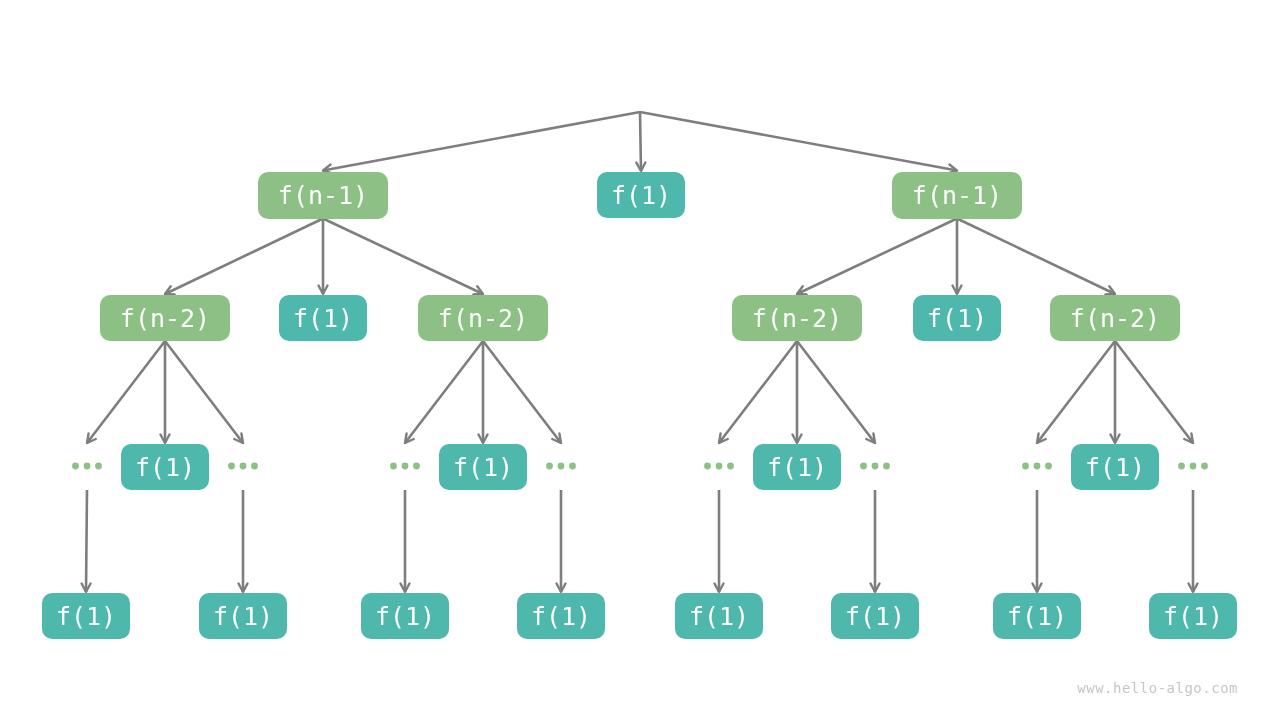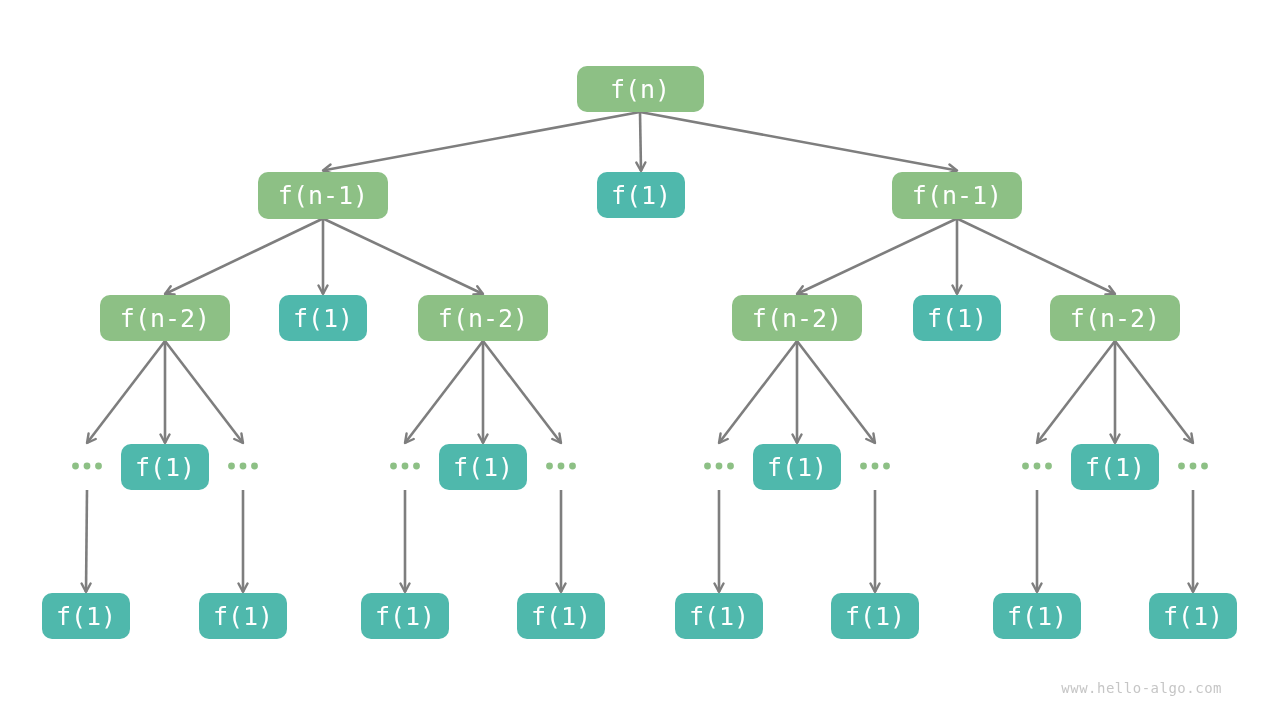--- a/index.html
+++ b/index.html
@@ -24,21 +24,21 @@
     border-radius: 10px;
     color: #ffffff;
     font-size: 25px;
     line-height: 1;
     z-index: 2;
     white-space: nowrap;
     font-family: "DejaVu Sans Mono", "Liberation Mono", monospace;
   }
   #watermark {
     position: absolute;
-    right: 58px; bottom: 24px;
+    right: 42px; bottom: 24px;
     font-size: 14px;
     letter-spacing: 0.5px;
     z-index: 2;
     font-family: "DejaVu Sans Mono", "Liberation Mono", monospace;
   }
 </style>
 </head>
 <body>
 
 <div id="stage" style="background: rgb(255, 255, 255);">
@@ -113,21 +113,20 @@
         <circle cx="1048.5" cy="466" r="3.4" fill="#8DC085"></circle>
       </g>
       <g>
         <circle cx="1181.5" cy="466" r="3.4" fill="#8DC085"></circle>
         <circle cx="1193" cy="466" r="3.4" fill="#8DC085"></circle>
         <circle cx="1204.5" cy="466" r="3.4" fill="#8DC085"></circle>
       </g>
     </svg>
 
   <div id="watermark" style="color: rgb(198, 198, 198);">www.hello-algo.com</div>
-<div class="node" style="left: 576.5px; top: 66px; width: 127px; height: 46px; background: rgb(141, 192, 133); color: rgb(255, 255, 255);">f(n)</div>
     <div class="node" style="left: 258px; top: 171.5px; width: 130px; height: 47px; background: rgb(141, 192, 133); color: rgb(255, 255, 255);">f(n-1)</div>
     <div class="node" style="left: 597px; top: 172px; width: 88px; height: 46px; background: rgb(79, 184, 172); color: rgb(255, 255, 255);">f(1)</div>
     <div class="node" style="left: 892px; top: 171.5px; width: 130px; height: 47px; background: rgb(141, 192, 133); color: rgb(255, 255, 255);">f(n-1)</div>
     <div class="node" style="left: 100px; top: 295px; width: 130px; height: 46px; background: rgb(141, 192, 133); color: rgb(255, 255, 255);">f(n-2)</div>
     <div class="node" style="left: 279px; top: 295px; width: 88px; height: 46px; background: rgb(79, 184, 172); color: rgb(255, 255, 255);">f(1)</div>
     <div class="node" style="left: 418px; top: 295px; width: 130px; height: 46px; background: rgb(141, 192, 133); color: rgb(255, 255, 255);">f(n-2)</div>
     <div class="node" style="left: 732px; top: 295px; width: 130px; height: 46px; background: rgb(141, 192, 133); color: rgb(255, 255, 255);">f(n-2)</div>
     <div class="node" style="left: 913px; top: 295px; width: 88px; height: 46px; background: rgb(79, 184, 172); color: rgb(255, 255, 255);">f(1)</div>
     <div class="node" style="left: 1050px; top: 295px; width: 130px; height: 46px; background: rgb(141, 192, 133); color: rgb(255, 255, 255);">f(n-2)</div>
     <div class="node" style="left: 121px; top: 444px; width: 88px; height: 46px; background: rgb(79, 184, 172); color: rgb(255, 255, 255);">f(1)</div>

